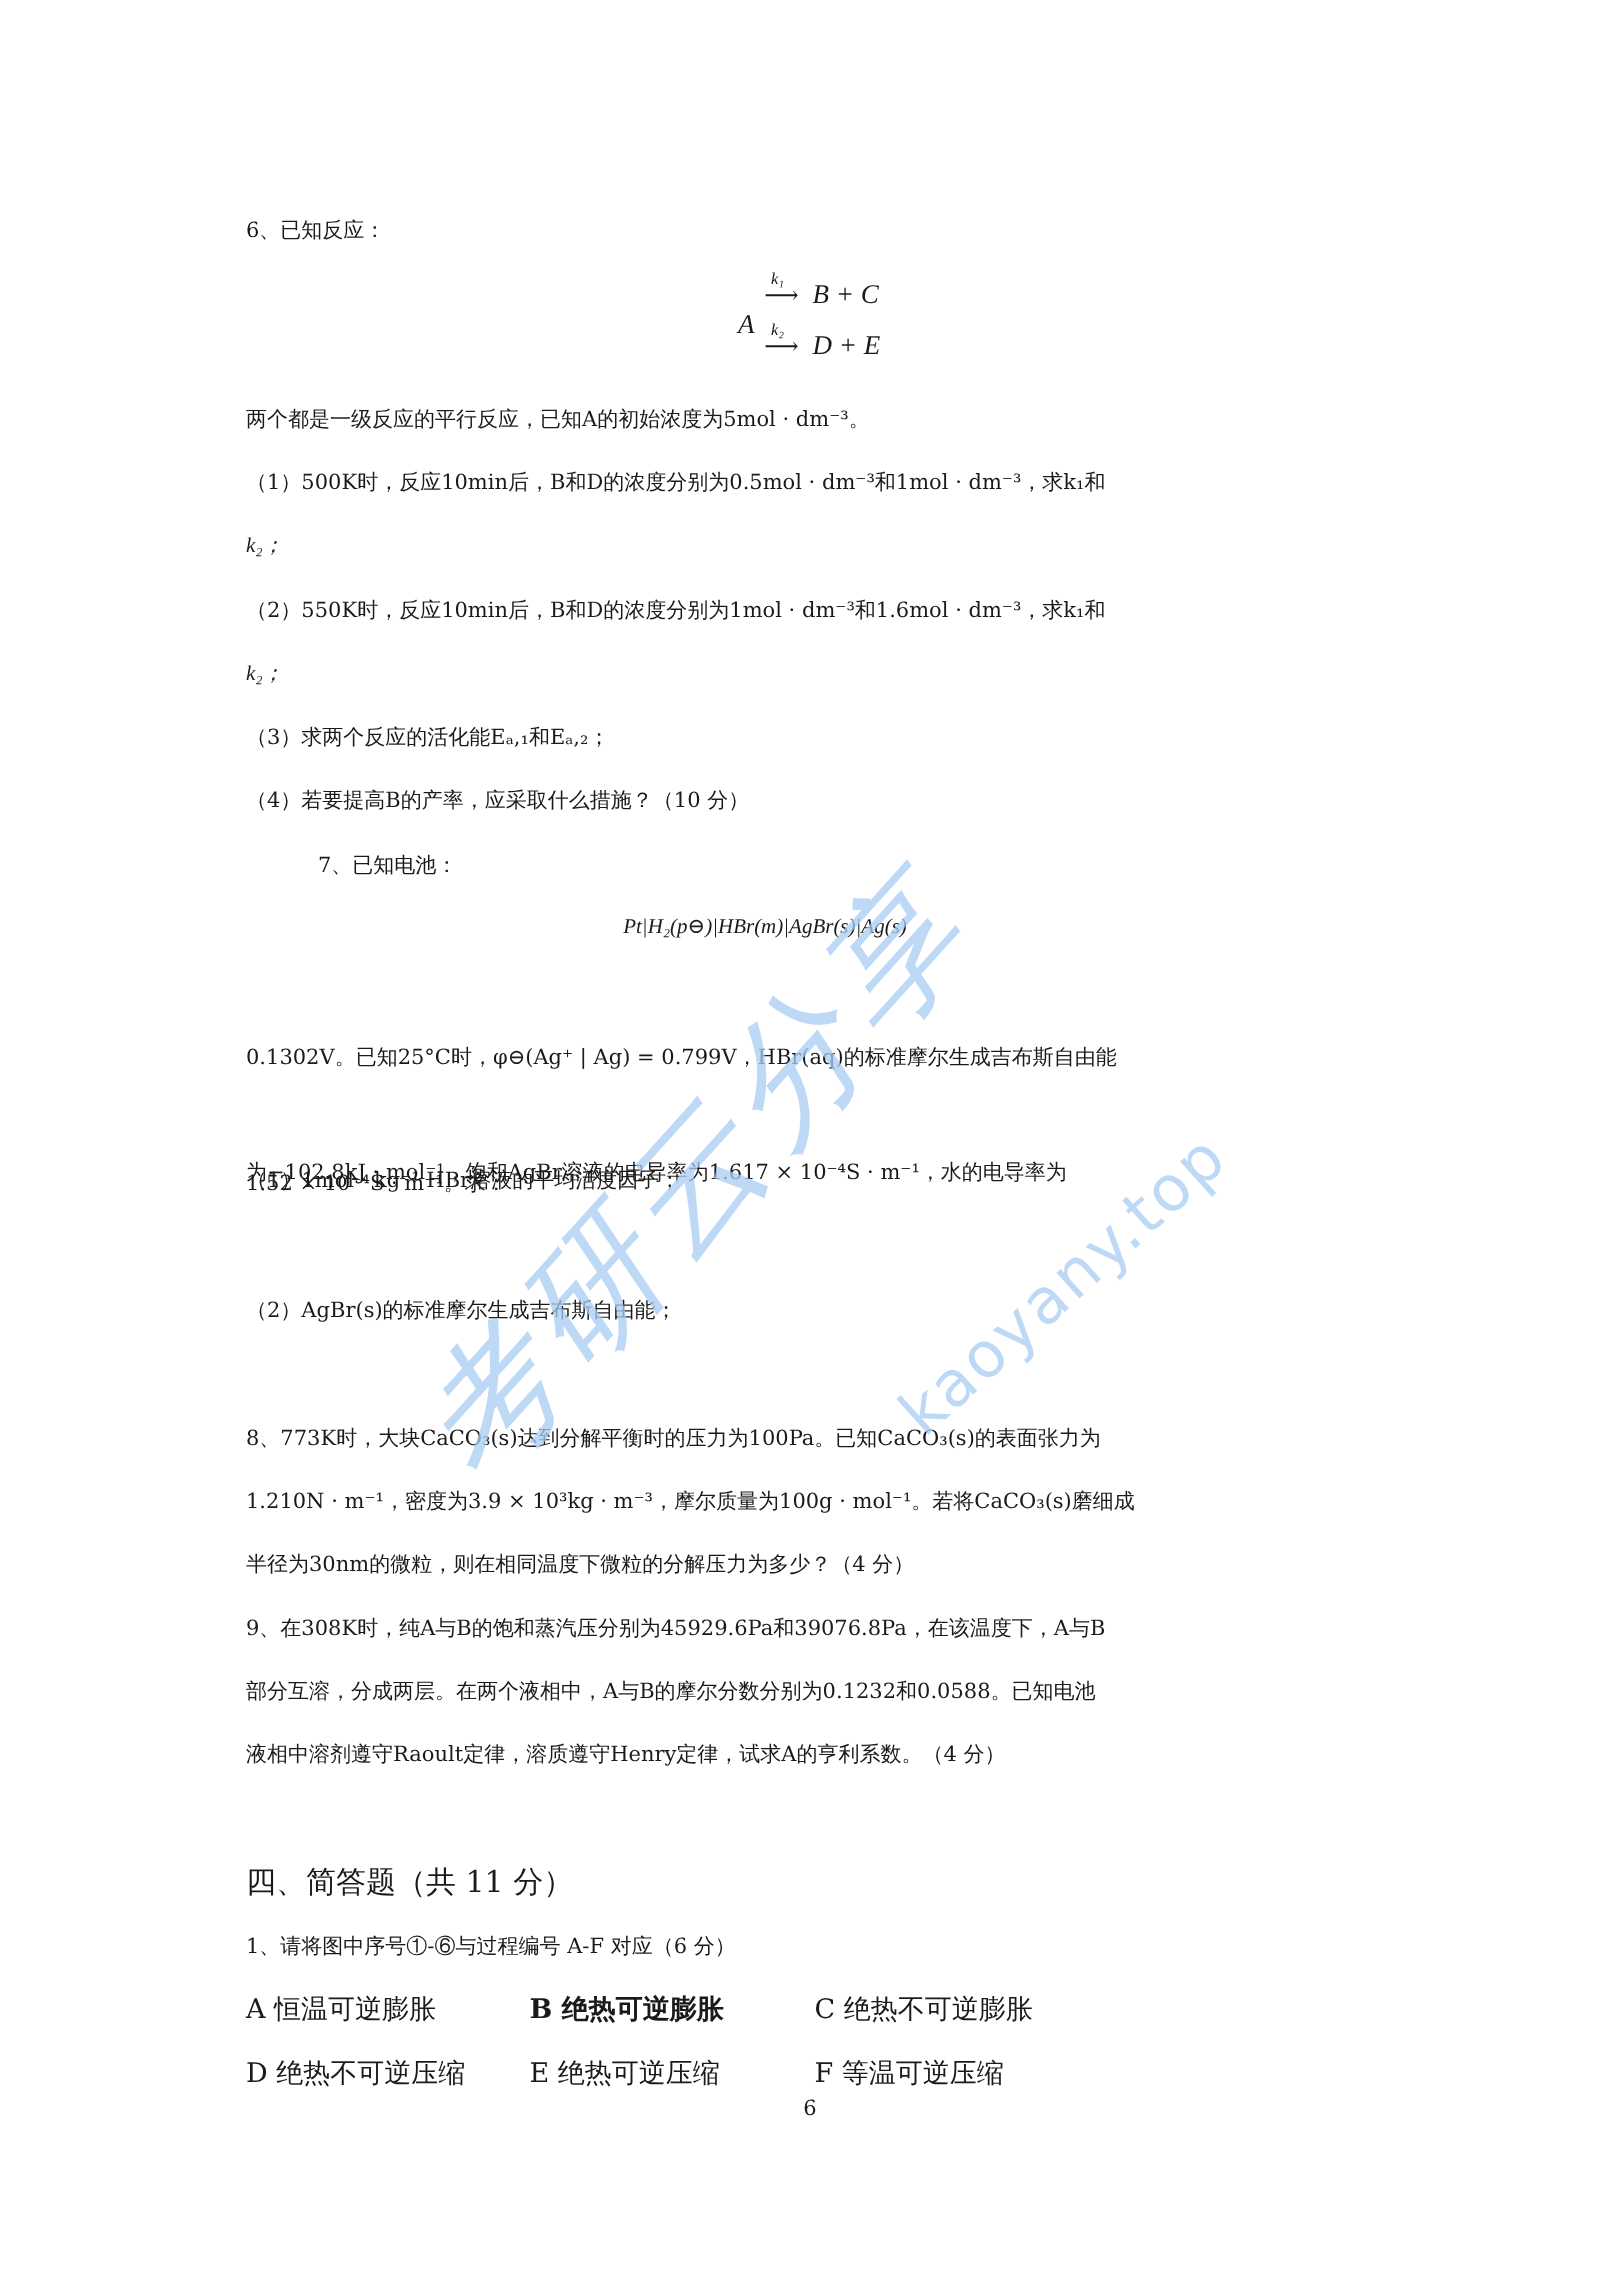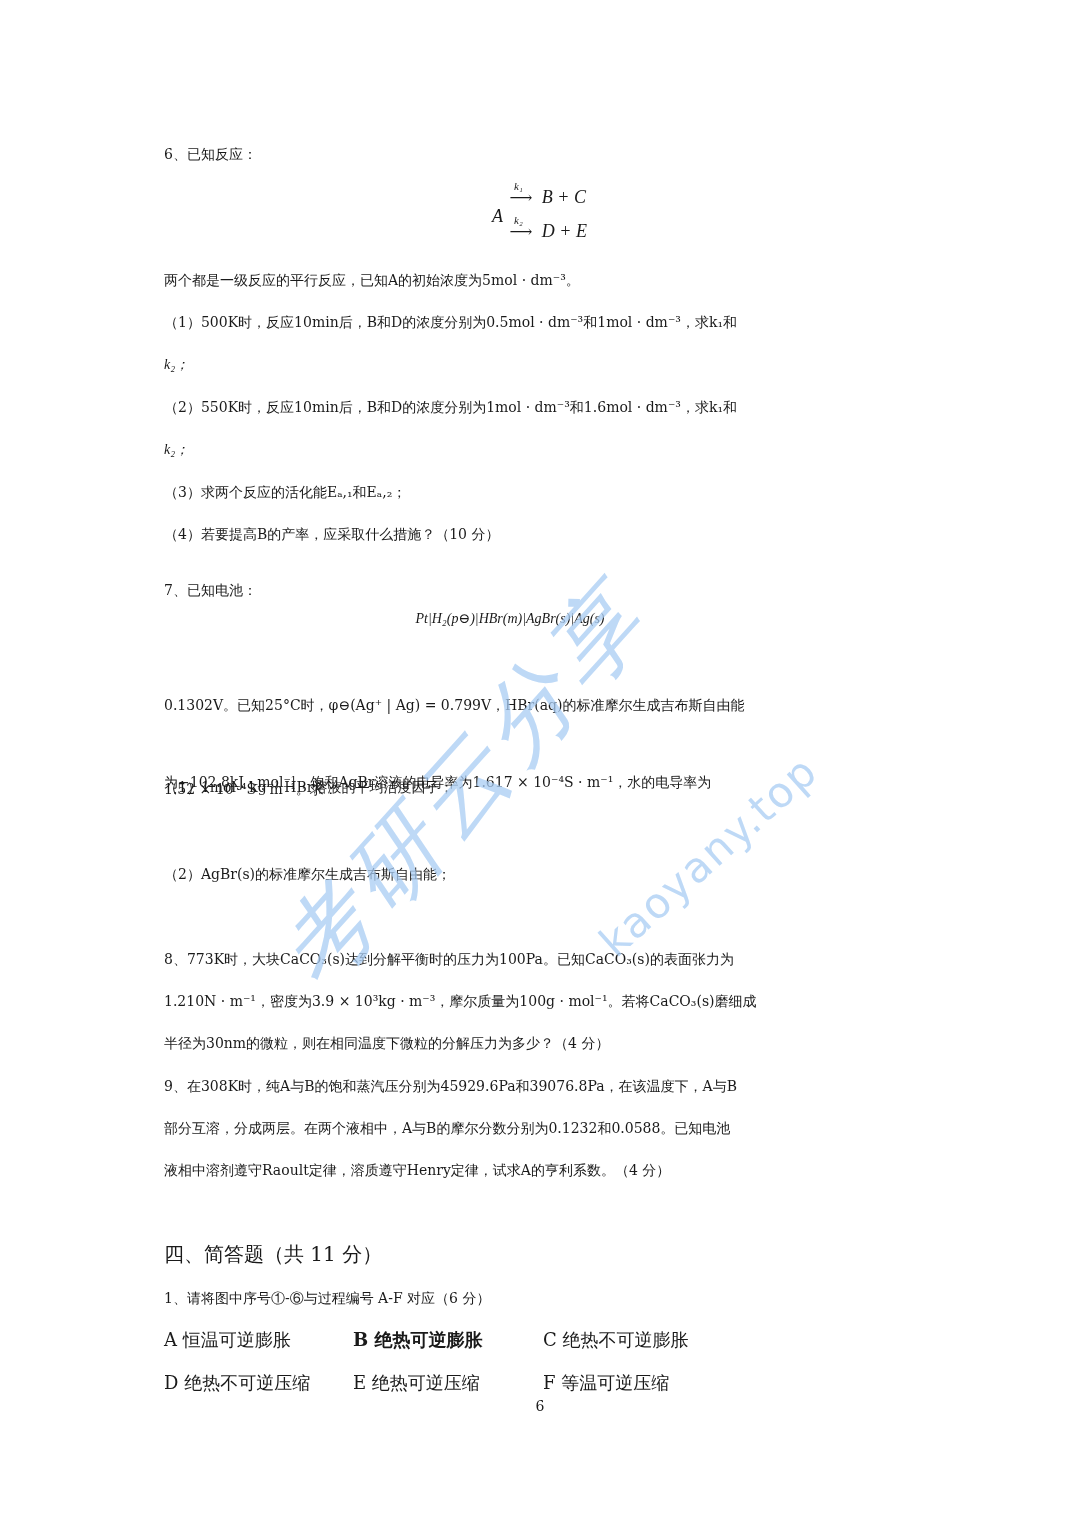--- a/index.html
+++ b/index.html
@@ -52,21 +52,21 @@
   </div>
 
   <div class="line" style="top:268px;">两个都是一级反应的平行反应，已知A的初始浓度为5mol · dm⁻³。</div>
   <div class="line" style="top:310px;">（1）500K时，反应10min后，B和D的浓度分别为0.5mol · dm⁻³和1mol · dm⁻³，求k₁和</div>
   <div class="line math" style="top:353px;">k₂；</div>
   <div class="line" style="top:395px;">（2）550K时，反应10min后，B和D的浓度分别为1mol · dm⁻³和1.6mol · dm⁻³，求k₁和</div>
   <div class="line math" style="top:438px;">k₂；</div>
   <div class="line" style="top:480px;">（3）求两个反应的活化能Eₐ,₁和Eₐ,₂；</div>
   <div class="line" style="top:522px;">（4）若要提高B的产率，应采取什么措施？（10 分）</div>
 
-  <div class="line" style="top:578px;">7、已知电池：</div>
+  <div class="line" style="top:565px;margin-left:48px;">7、已知电池：</div>
   <div class="line center math" style="top:607px;">Pt|H₂(p⊖)|HBr(m)|AgBr(s)|Ag(s)</div>
   <div class="line" style="top:693px;">0.1302V。已知25°C时，φ⊖(Ag⁺ | Ag) = 0.799V，HBr(aq)的标准摩尔生成吉布斯自由能</div>
   <div class="line" style="top:770px;">为−102.8kJ · mol⁻¹，饱和AgBr溶液的电导率为1.617 × 10⁻⁴S · m⁻¹，水的电导率为</div>
   <div class="line" style="top:777px;">1.52 × 10⁻⁴S · m⁻¹。求：</div>
   <div class="line" style="top:775px;text-align:center;">（1）1mol · kg⁻¹ HBr溶液的平均活度因子；</div>
   <div class="line" style="top:862px;">（2）AgBr(s)的标准摩尔生成吉布斯自由能；</div>
 
   <div class="line" style="top:947px;">8、773K时，大块CaCO₃(s)达到分解平衡时的压力为100Pa。已知CaCO₃(s)的表面张力为</div>
   <div class="line" style="top:989px;">1.210N · m⁻¹，密度为3.9 × 10³kg · m⁻³，摩尔质量为100g · mol⁻¹。若将CaCO₃(s)磨细成</div>
   <div class="line" style="top:1031px;">半径为30nm的微粒，则在相同温度下微粒的分解压力为多少？（4 分）</div>

